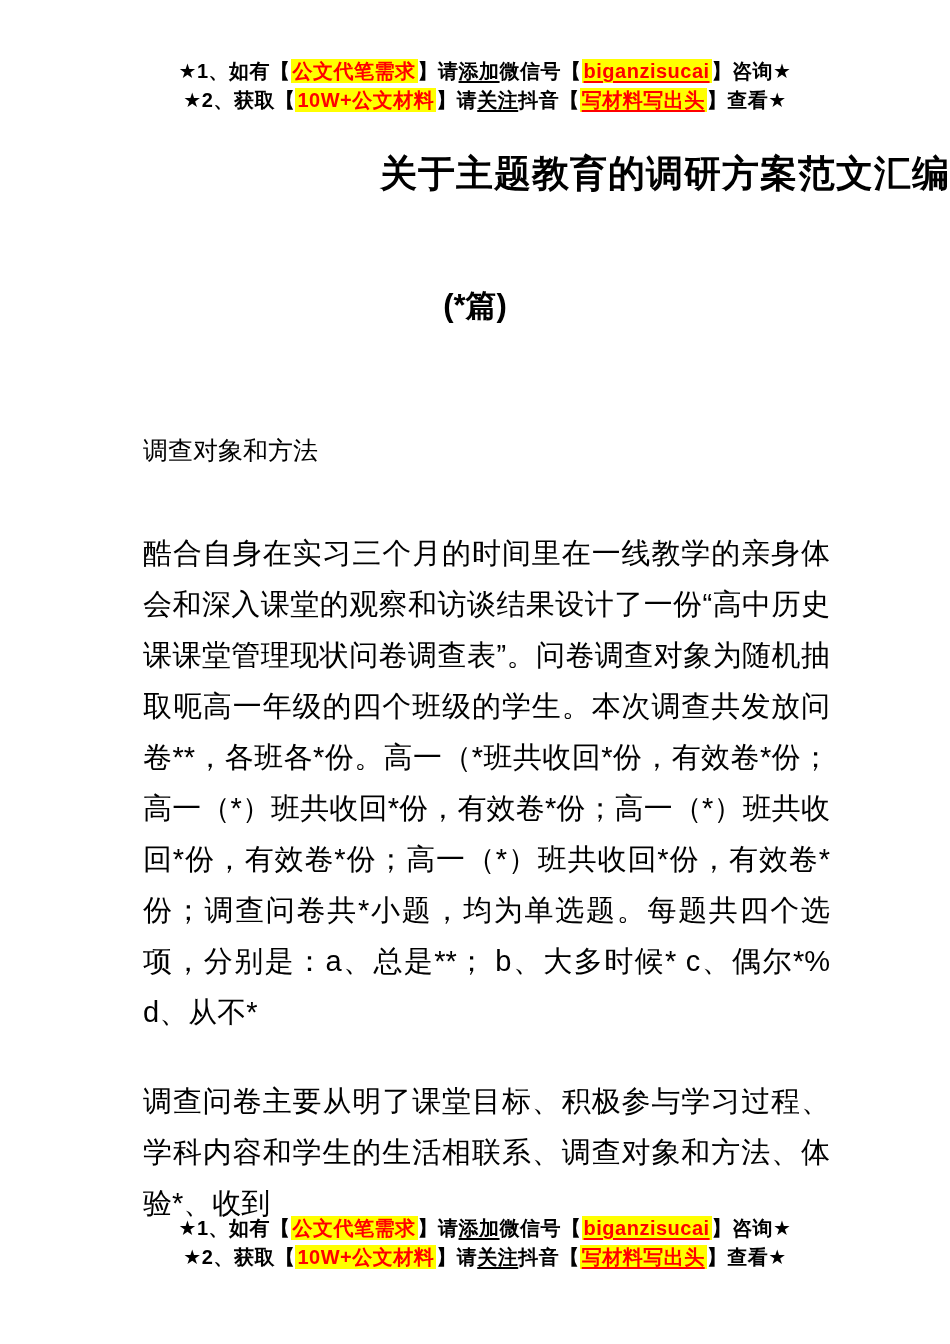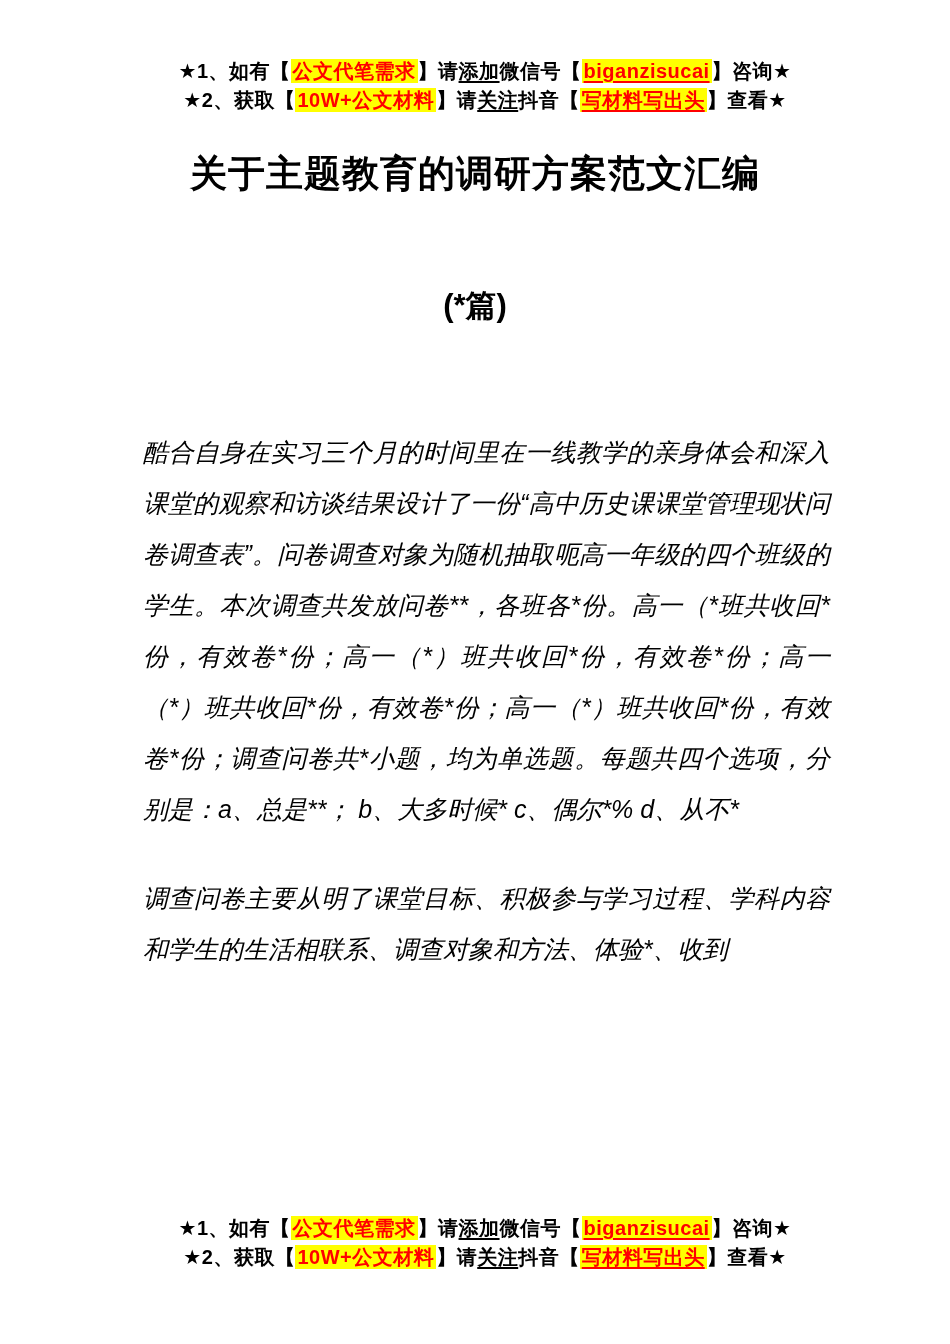--- a/index.html
+++ b/index.html
@@ -30,21 +30,21 @@
   .promo-top { padding-top: 57px; }
   .promo-bottom {
     position: absolute;
     left: 0; right: 0;
     bottom: 72px;
   }
   .promo .hl { background: var(--hl-bg); color: var(--hl-fg); padding: 1px 2px; }
   .promo .ul { text-decoration: underline; text-underline-offset: 3px; }
   .doc-title {
     margin: 33px 0 0 0;
-    text-align: center;
+    text-align: right;
     font-size: 37px;
     font-weight: 900;
     line-height: 1.4;
     letter-spacing: 1px;
   }
   .count-line {
     margin: 84px 0 0 0;
     text-align: center;
     font-size: 31px;
     font-weight: 900;
@@ -52,43 +52,43 @@
   }
   .section-block {
     margin: 100px 140px 0 143px;
     font-size: 25px;
     line-height: 47px;
     font-weight: 400;
   }
   .section-block div { margin: 0; }
   .body-para {
     margin: 0 120px 0 143px;
-    font-size: 25px;
+    font-size: 29px;
     line-height: 51px;
     font-weight: 400;
     text-align: justify;
     text-justify: inter-ideograph;
-    font-style: italic;
   }
   .body-para.first { margin-top: 54px; }
   .body-para.second { margin-top: 38px; }
 </style>
 </head>
 <body>
 
 <div class="promo promo-top">
   <div><span>★1、如有【</span><span class="hl">公文代笔需求</span><span>】请</span><span class="ul">添加</span><span>微信号【</span><span class="hl ul">biganzisucai</span><span>】咨询★</span></div>
   <div><span>★2、获取【</span><span class="hl">10W+公文材料</span><span>】请</span><span class="ul">关注</span><span>抖音【</span><span class="hl ul">写材料写出头</span><span>】查看★</span></div>
 </div>
 
 <h1 class="doc-title">关于主题教育的调研方案范文汇编</h1>
 
 <div class="count-line">(*篇)</div>
 
 <div class="section-block">
+  <div>调查对象和方法</div>
 </div>
 
 <p class="body-para first">酷合自身在实习三个月的时间里在一线教学的亲身体会和深入课堂的观察和访谈结果设计了一份“高中历史课课堂管理现状问卷调查表”。问卷调查对象为随机抽取呃高一年级的四个班级的学生。本次调查共发放问卷**，各班各*份。高一（*班共收回*份，有效卷*份；高一（*）班共收回*份，有效卷*份；高一（*）班共收回*份，有效卷*份；高一（*）班共收回*份，有效卷*份；调查问卷共*小题，均为单选题。每题共四个选项，分别是：a、总是**； b、大多时候* c、偶尔*% d、从不*</p>
 <p class="body-para second">调查问卷主要从明了课堂目标、积极参与学习过程、学科内容和学生的生活相联系、调查对象和方法、体验*、收到</p>
 
 <div class="promo promo-bottom">
   <div><span>★1、如有【</span><span class="hl">公文代笔需求</span><span>】请</span><span class="ul">添加</span><span>微信号【</span><span class="hl ul">biganzisucai</span><span>】咨询★</span></div>
   <div><span>★2、获取【</span><span class="hl">10W+公文材料</span><span>】请</span><span class="ul">关注</span><span>抖音【</span><span class="hl ul">写材料写出头</span><span>】查看★</span></div>
 </div>
 

